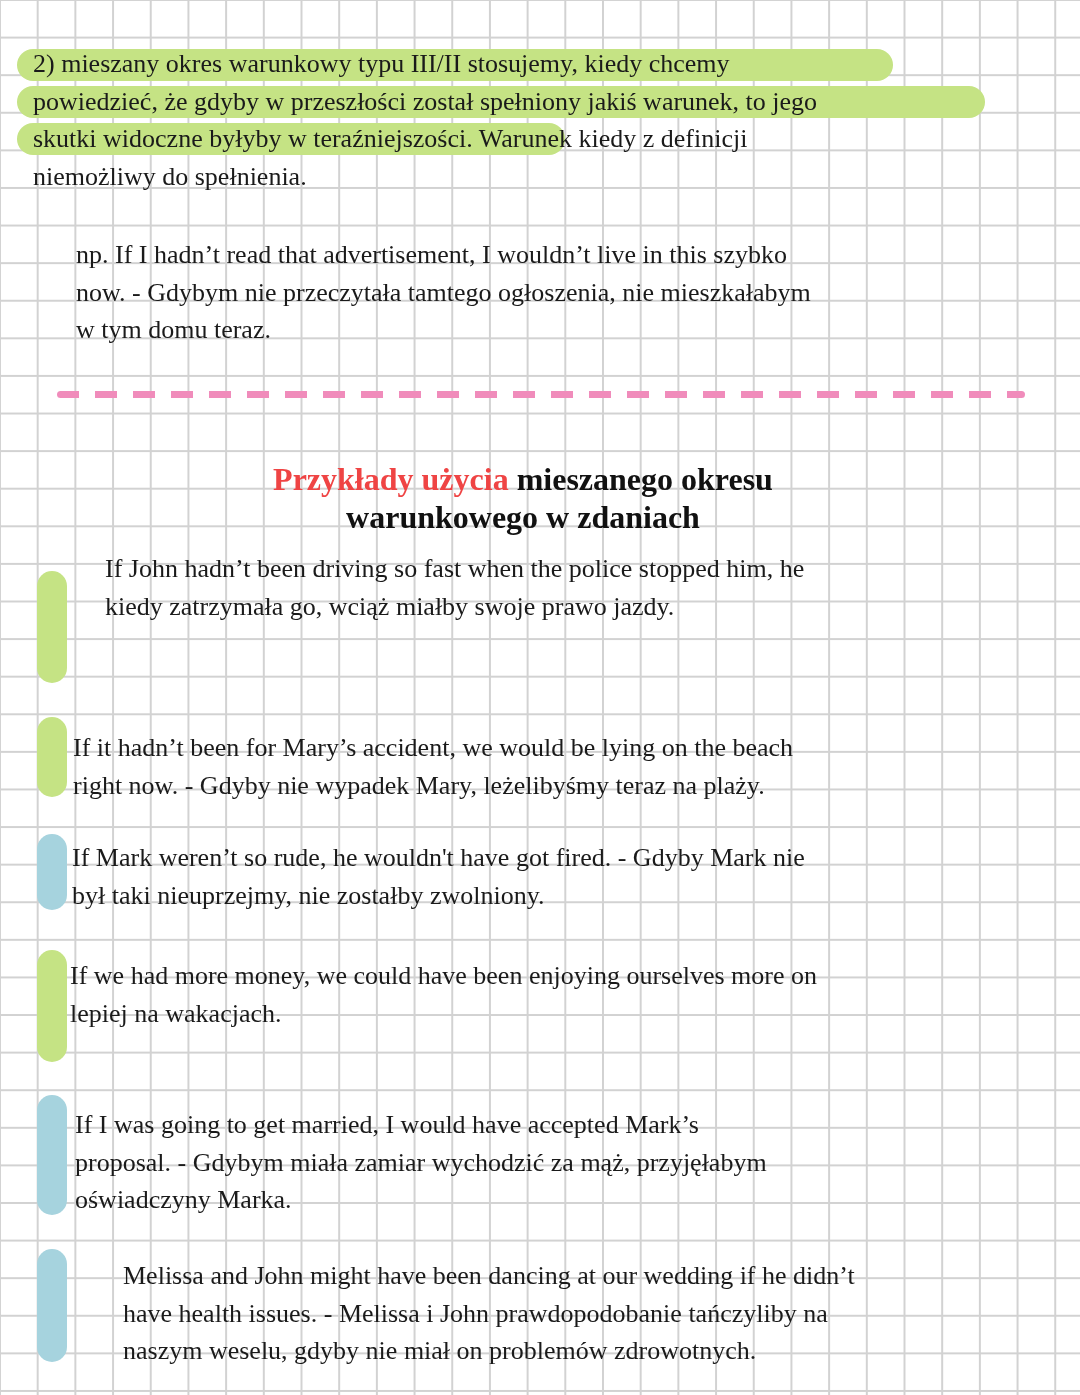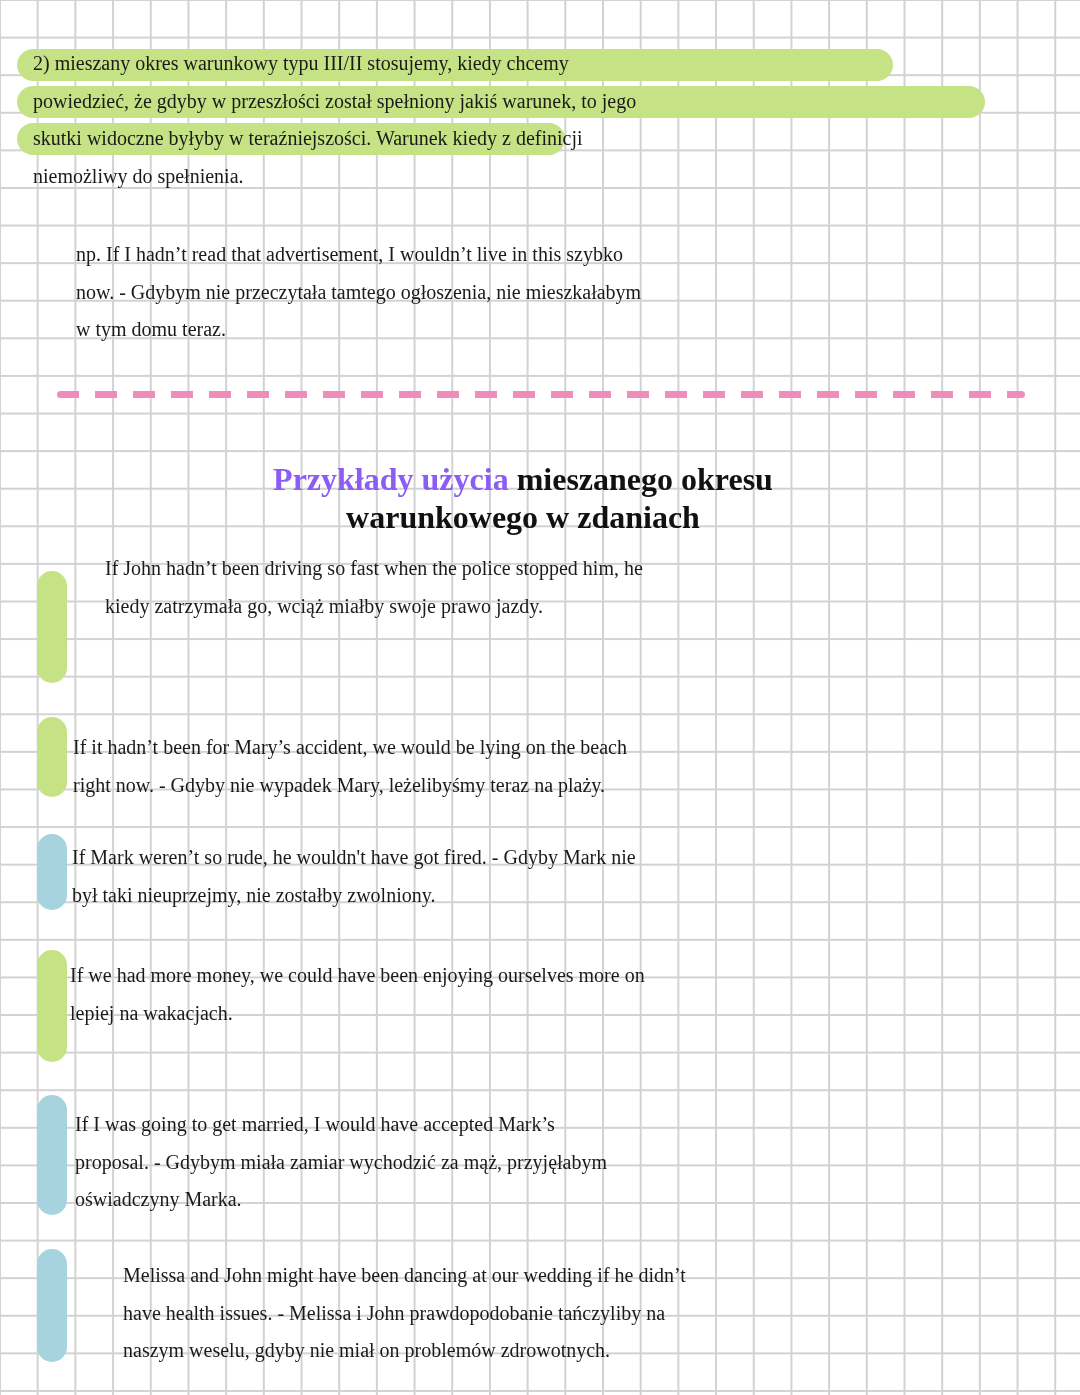--- a/index.html
+++ b/index.html
@@ -11,21 +11,21 @@
     background-color: #ffffff;
     background-image:
       linear-gradient(to right, #d2d2d2 2px, transparent 2px),
       linear-gradient(to bottom, #d2d2d2 2px, transparent 2px);
     background-size: 37.7px 37.6px;
     background-position: -1px -1px;
     font-family: "Liberation Serif", "DejaVu Serif", serif;
     color: #1a1a1a;
   }
   .abs { position: absolute; }
-  .txt { font-size: 20px; line-height: 37.6px; white-space: nowrap; }
+  .txt { font-size: 26px; line-height: 37.6px; white-space: nowrap; }
 
   
   .hl {
     position: absolute;
     background: #c5e384;
     border-radius: 18px;
     height: 32px;
   }
   .intro { left: 33px; top: 45px; }
   .intro .line { height: 37.6px; }
@@ -41,21 +41,21 @@
   }
 
   .heading {
     left: 0; width: 1046px; top: 460px;
     text-align: center;
     font-size: 32px;
     line-height: 38px;
     font-weight: bold;
     color: #111;
   }
-  .heading .pink { color: #8b5cf6; }
+  .heading .pink { color: #ef4444; }
 
   .bar {
     position: absolute;
     width: 30px;
     border-radius: 15px;
   }
   .bar.green { background: #c5e384; }
   .bar.blue { background: #a6d3de; }
 
   .item { position: absolute; }

